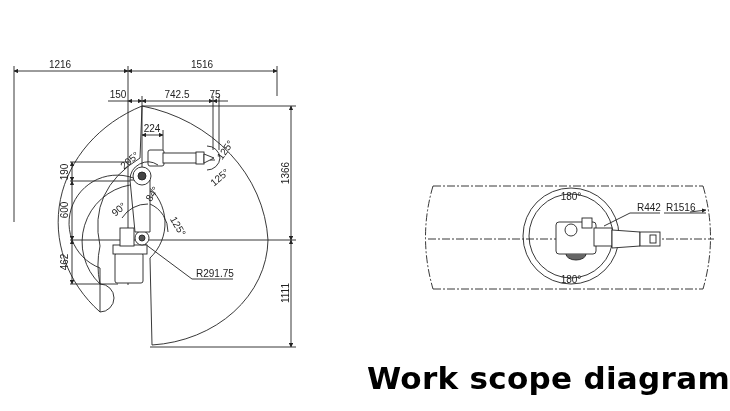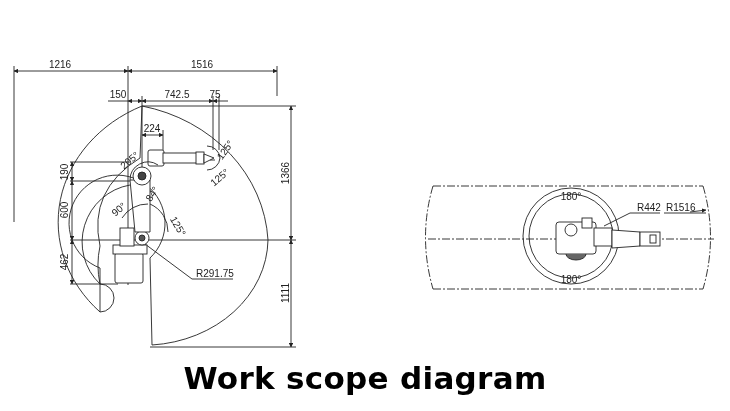--- a/index.html
+++ b/index.html
@@ -1,21 +1,21 @@
 <!DOCTYPE html>
 <html><head>
 <meta charset="utf-8">
 <style>
   html, body { margin: 0; padding: 0; background: #ffffff; }
   body { width: 730px; height: 411px; position: relative; overflow: hidden; font-family: "Liberation Sans", sans-serif; }
   #canvas { position: absolute; left: 0; top: 0; width: 730px; height: 411px; }
   svg text { font-family: "Liberation Sans", sans-serif; fill: #222; }
   .dim { font-size: 10px; }
   .title {
-    position: absolute; left: 0; top: 360px; width: 730px; text-align: center;
+    position: absolute; left: 0; top: 360px; width: 730px; text-align: right;
     font-family: "DejaVu Sans", sans-serif; font-weight: bold; font-size: 31px; color: #000;
     letter-spacing: 0.3px;
   }
 </style>
 </head>
 <body>
 
 <svg id="canvas" viewBox="0 0 730 411" xmlns="http://www.w3.org/2000/svg">
   <defs>
     <marker id="arr" viewBox="0 0 6 6" refX="5.5" refY="3" markerWidth="5" markerHeight="5" orient="auto-start-reverse">

